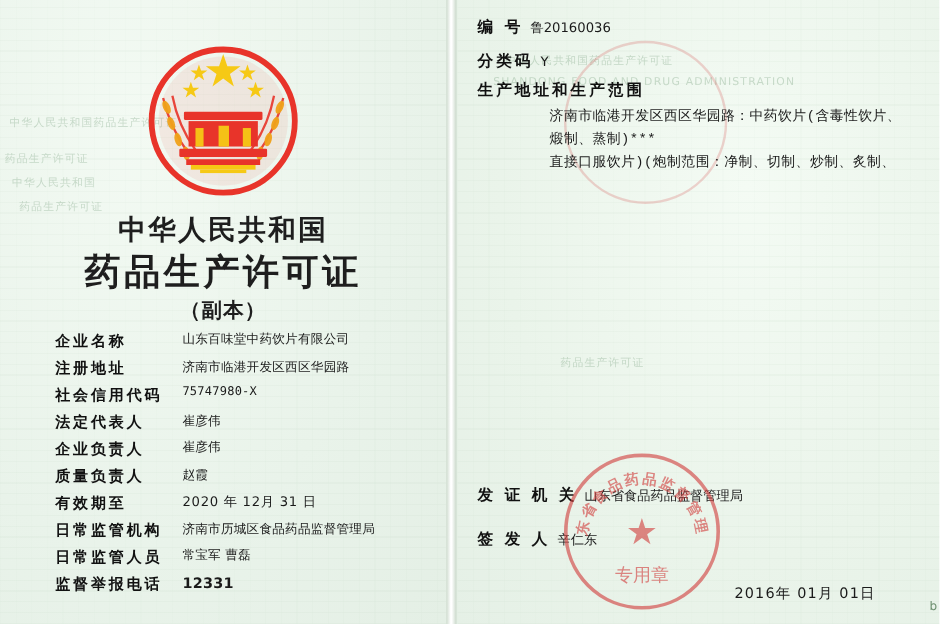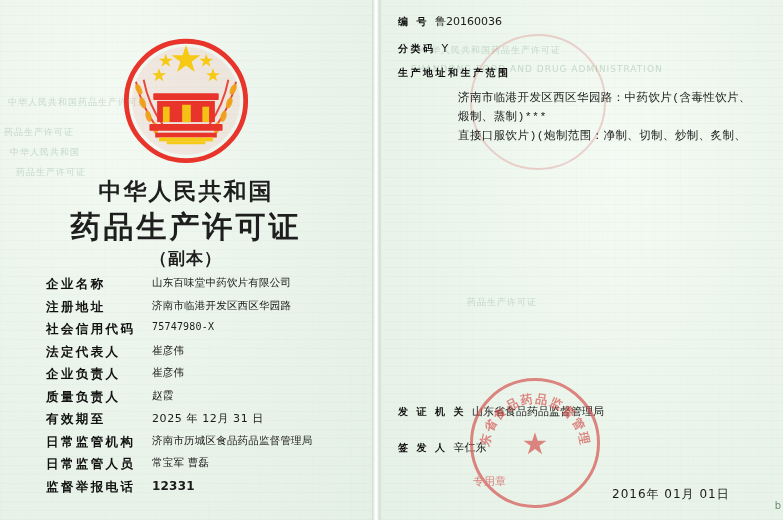--- a/index.html
+++ b/index.html
@@ -132,21 +132,21 @@
     letter-spacing: 0.6px;
   }
 
   
   .r-row {
     position: absolute;
     display: flex;
     align-items: baseline;
   }
   .r-label {
-    font-size: 10px;
+    font-size: 13px;
     font-weight: bold;
     color: #111;
     font-family: "DejaVu Sans", sans-serif;
     letter-spacing: 2.5px;
     white-space: nowrap;
   }
   .r-value {
     font-size: 11px;
     color: #1a1a1a;
     font-family: "DejaVu Sans", sans-serif;
@@ -195,22 +195,23 @@
     font-size: 12px;
     font-family: "DejaVu Sans", sans-serif;
     font-weight: bold;
     letter-spacing: 2px;
   }
   .stamp-bottom {
     position: absolute;
     left: 0;
     right: 0;
     bottom: 16px;
+    text-align: center;
     color: #d2403f;
-    font-size: 11px;
+    font-size: 15px;
     font-family: "DejaVu Sans", sans-serif;
     margin-top: 20px;
   }
 
   .watermark-ring {
     position: absolute;
     left: 470px;
     top: 34px;
     width: 132px;
     height: 132px;
@@ -324,21 +325,21 @@
       <div class="field-row">
         <div class="field-label">企业负责人</div>
         <div class="field-value">崔彦伟</div>
       </div>
       <div class="field-row">
         <div class="field-label">质量负责人</div>
         <div class="field-value">赵霞</div>
       </div>
       <div class="field-row">
         <div class="field-label">有效期至</div>
-        <div class="field-value date">2025 年 12月 31 日</div>
+        <div class="field-value date">2020 年 12月 31 日</div>
       </div>
       <div class="field-row">
         <div class="field-label">日常监管机构</div>
         <div class="field-value">济南市历城区食品药品监督管理局</div>
       </div>
       <div class="field-row">
         <div class="field-label">日常监管人员</div>
         <div class="field-value">常宝军  曹磊</div>
       </div>
       <div class="field-row">

